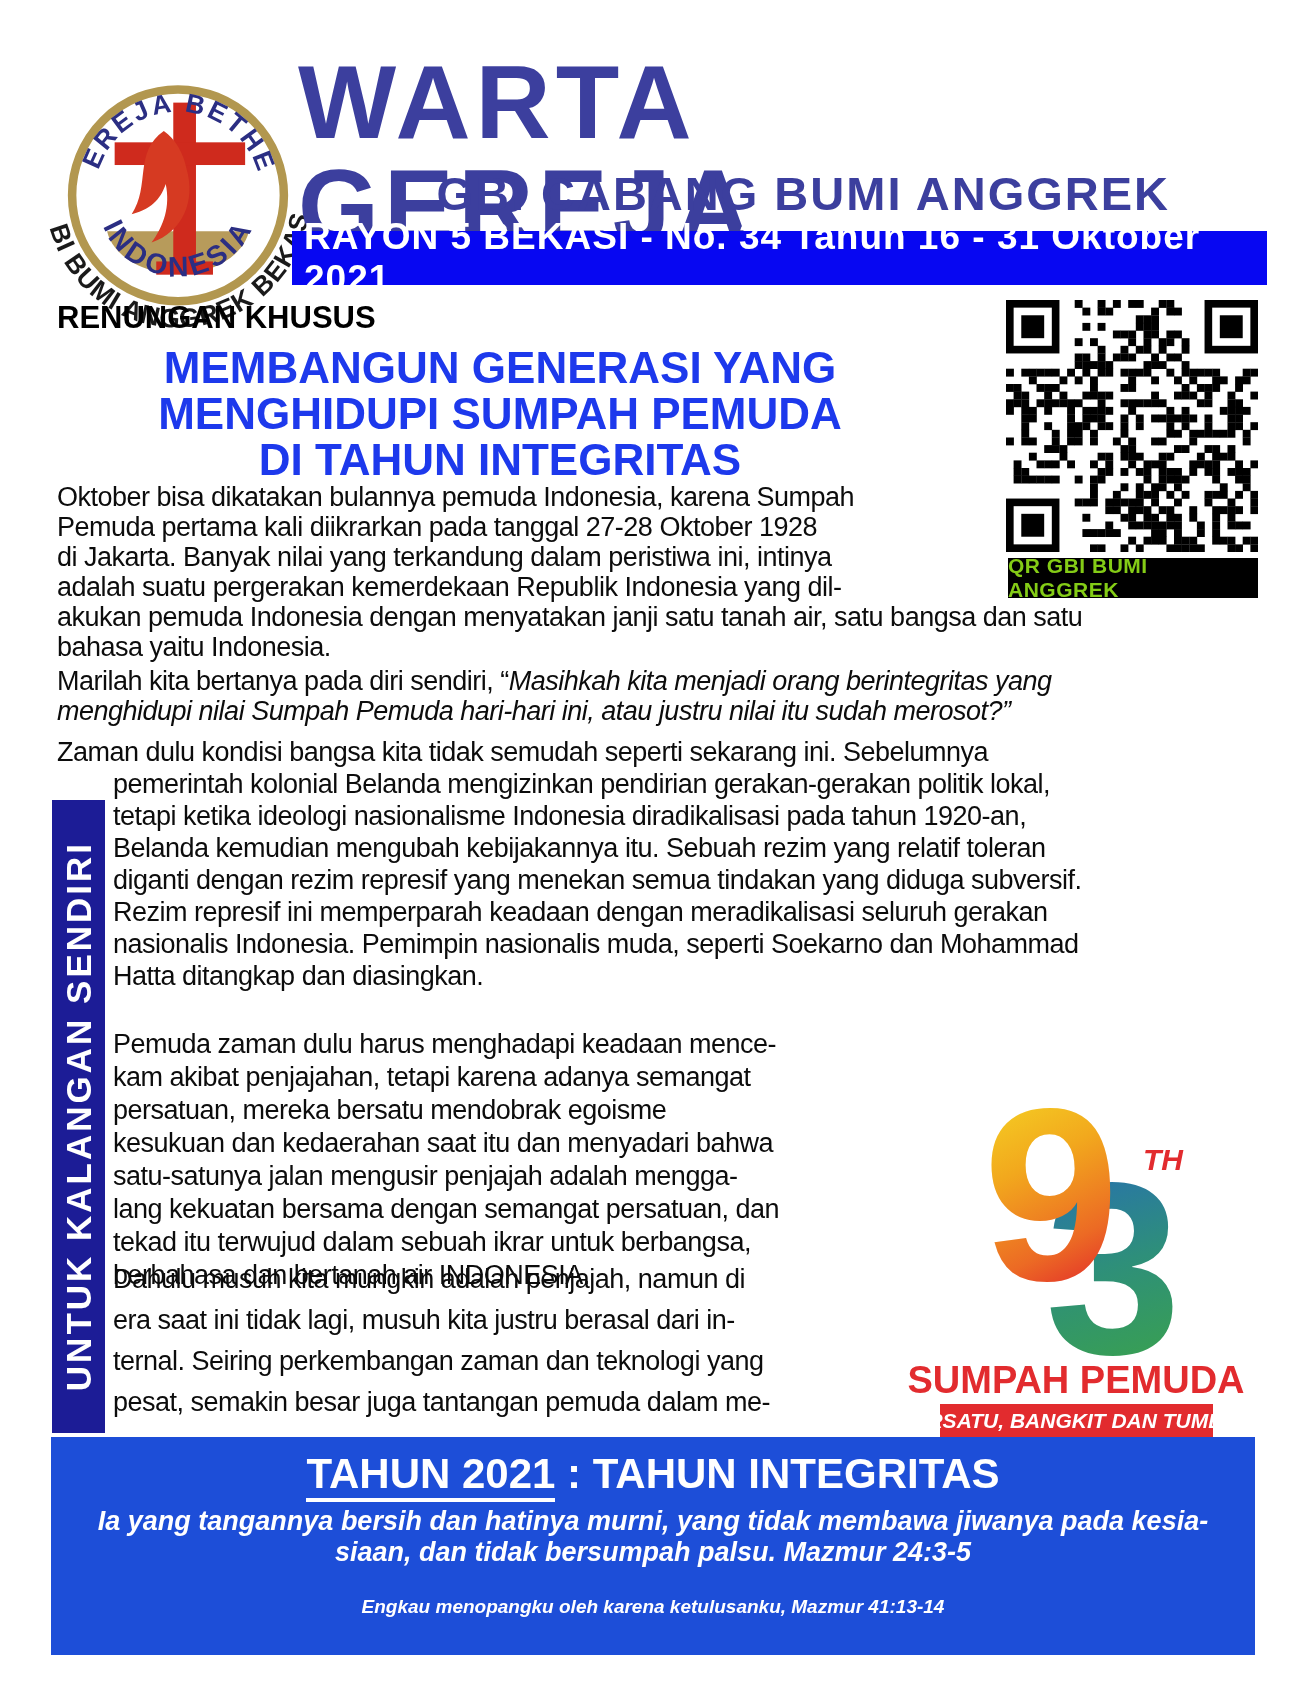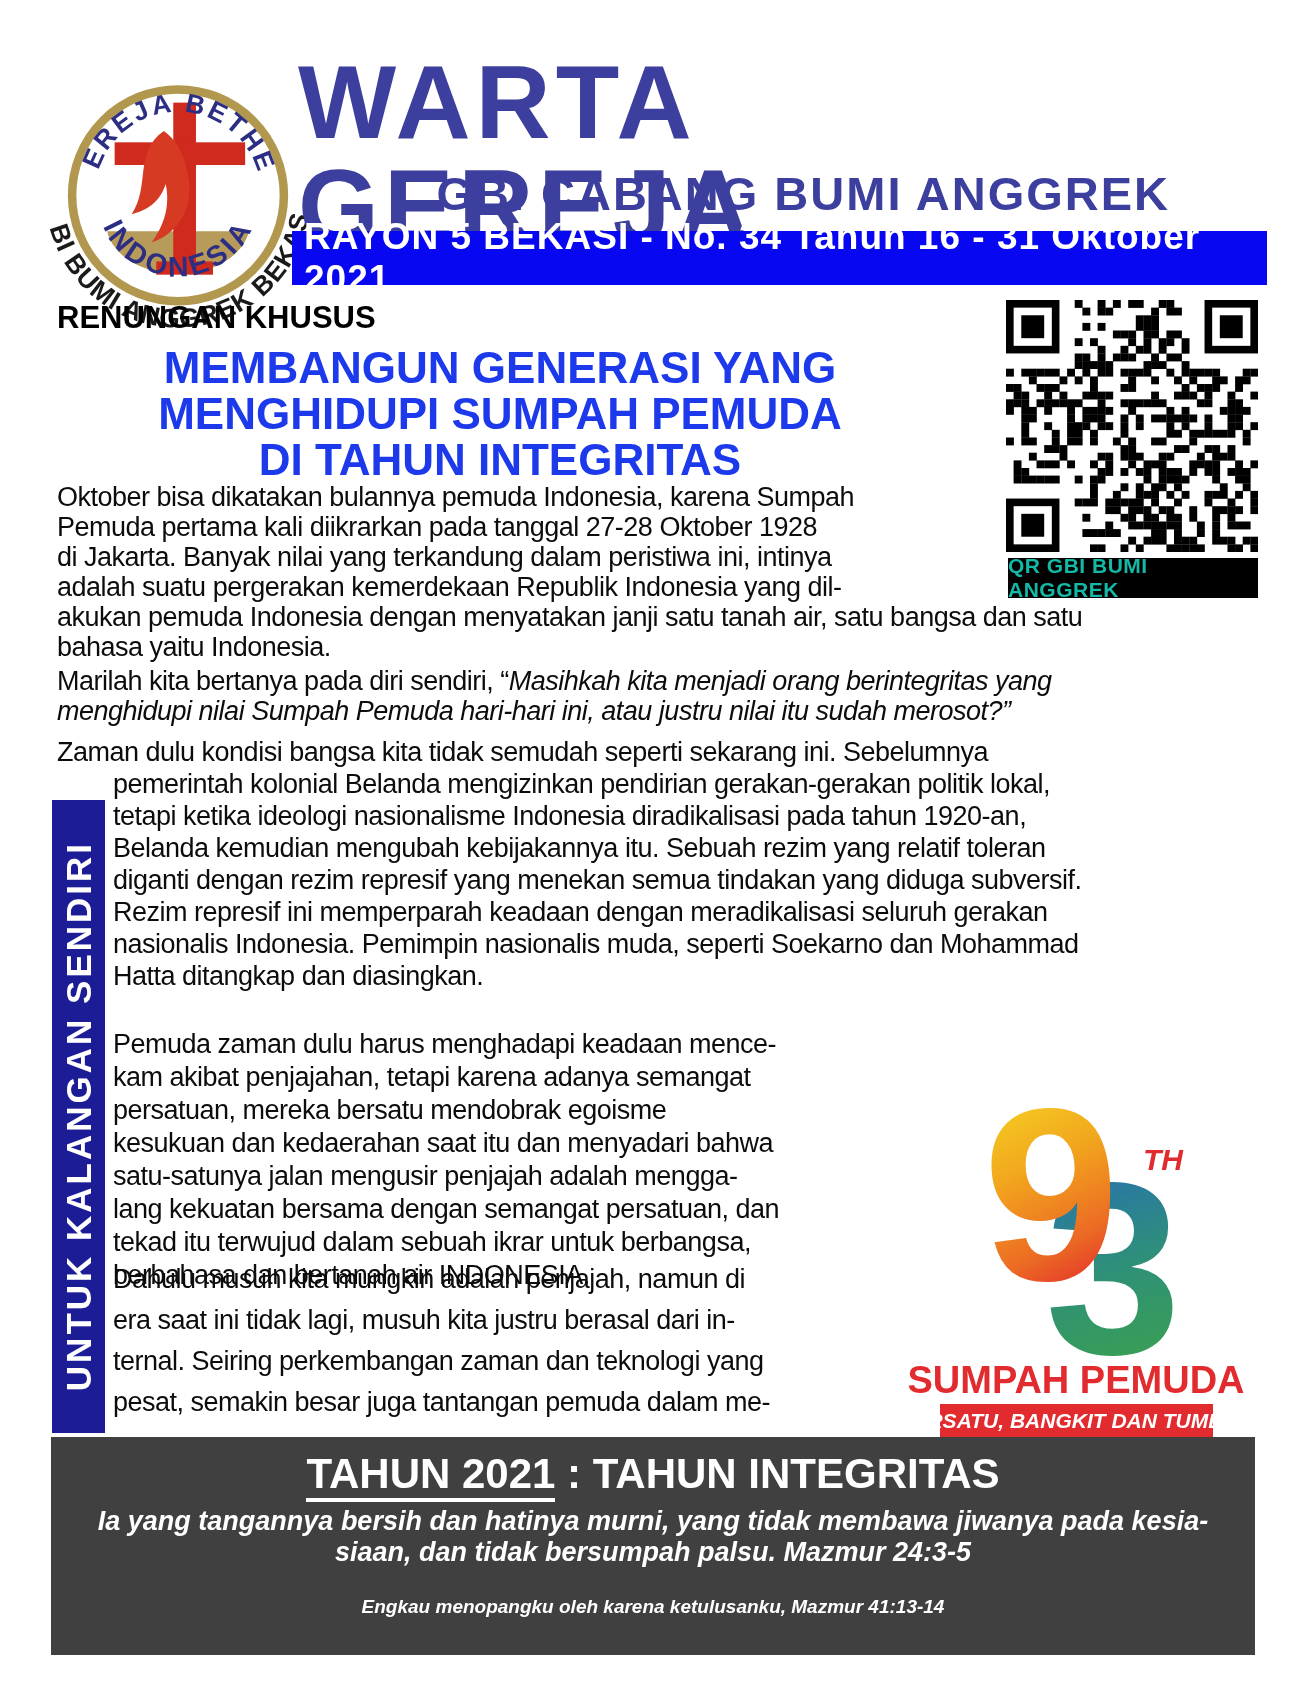--- a/index.html
+++ b/index.html
@@ -24,28 +24,28 @@
   .p2{left:57px;top:666px;width:1220px;}
   .p2 .quote{font-style:italic;}
   .p3a{left:57px;top:737px;width:1205px;}
   .p3b{left:113px;top:768px;width:1165px;line-height:32px;}
   .p4{left:113px;top:1028px;width:800px;line-height:33px;}
   .p5{left:113px;top:1227px;width:800px;line-height:41px;margin-top:32px;}
   
   .qr-box{left:1006px;top:300px;width:252px;height:252px;background:#fff;}
   .qr-label{left:1008px;top:558px;width:250px;height:40px;background:#000;
         display:flex;align-items:center;justify-content:center;}
-  .qr-label span{color:#14b8a6;font-size:21px;font-weight:700;letter-spacing:0.5px;}
+  .qr-label span{color:#84cc16;font-size:21px;font-weight:700;letter-spacing:0.5px;}
   
   .side-banner{left:52px;top:800px;width:53px;height:633px;background:#1c1c96;
         display:flex;align-items:center;justify-content:center;}
   .side-banner span{writing-mode:vertical-rl;transform:rotate(180deg);
         color:#fff;font-size:35px;font-weight:800;letter-spacing:3px;white-space:nowrap;}
   
-  .footer-band{left:51px;top:1437px;width:1204px;height:218px;background:#404040;
+  .footer-band{left:51px;top:1437px;width:1204px;height:218px;background:#1d4ed8;
         color:#fff;text-align:center;}
   .footer-title{margin-top:14px;font-size:42px;font-weight:800;line-height:1.1;}
   .footer-title .u{border-bottom:4px solid #fff;padding-bottom:1px;}
   .footer-sub{font-size:42px;font-weight:800;font-style:italic;line-height:1.1;}
   .footer-quote1{margin-top:9px;font-size:27px;font-weight:700;font-style:italic;
         line-height:31px;white-space:pre-line;}
   .footer-quote2{margin-top:28px;font-size:19px;font-weight:700;font-style:italic;}
   
   .logo93{left:895px;top:1048px;width:390px;height:392px;}
 </style>

